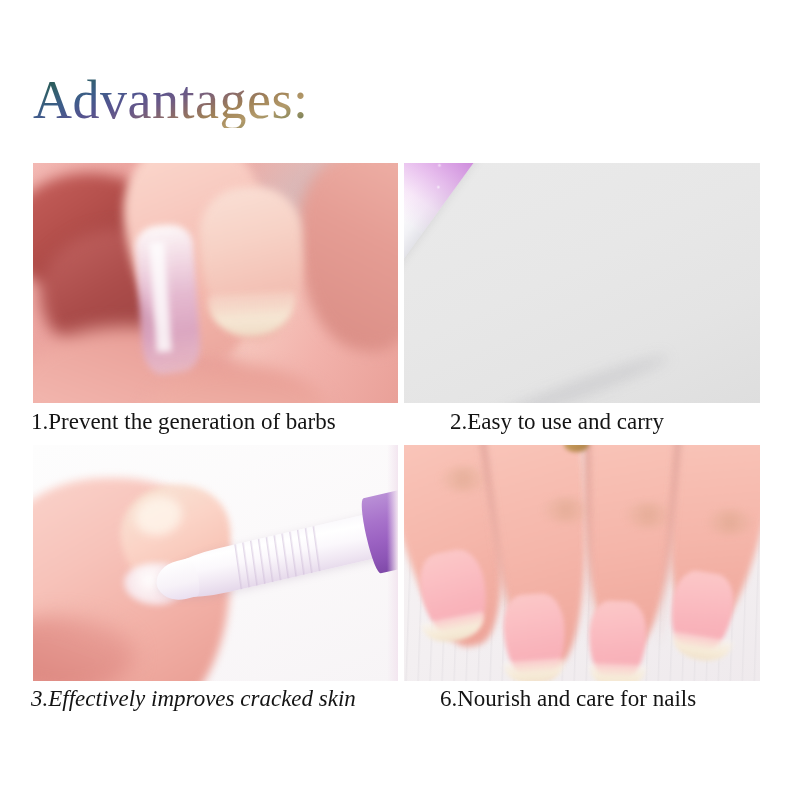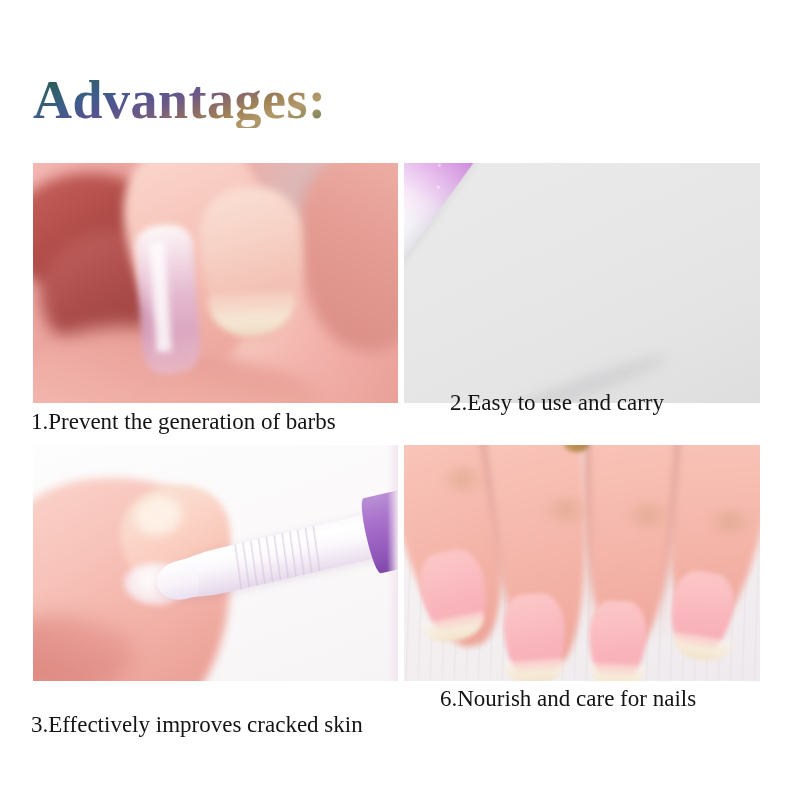--- a/index.html
+++ b/index.html
@@ -18,21 +18,21 @@
   
   .title-wrap {
     position: absolute;
     left: 33px;
     top: 72px;
     width: 500px;
     height: 60px;
   }
   .title {
     font-size: 54px;
-    font-weight: bold;
+    font-weight: normal;
     line-height: 56px;
     letter-spacing: 0.5px;
     margin: 0;
     background-image: linear-gradient(160deg,
         #1d4a3e 0%,
         #2f5f63 14%,
         #3d5d8a 28%,
         #55538f 40%,
         #6d5a86 50%,
         #8a6a6a 60%,
@@ -407,22 +407,22 @@
   .caption {
     position: absolute;
     font-family: "Liberation Serif", "DejaVu Serif", serif;
     font-size: 23px;
     line-height: 26px;
     color: #141414;
     white-space: nowrap;
     text-align: center;
   }
   #caption-1 { left: 31px;  top: 409px; }
-  #caption-2 { left: 450px; top: 390px; }
-  #caption-3 { left: 31px;  top: 712px; }
+  #caption-2 { left: 450px; top: 409px; }
+  #caption-3 { left: 31px;  top: 686px; font-style: italic; }
   #caption-4 { left: 440px; top: 686px; }
 </style>
 </head>
 <body>
 
 <div class="title-wrap">
   <h1 class="title">Advantages:</h1>
 </div>
 
 <div class="panel" id="panel-1">

